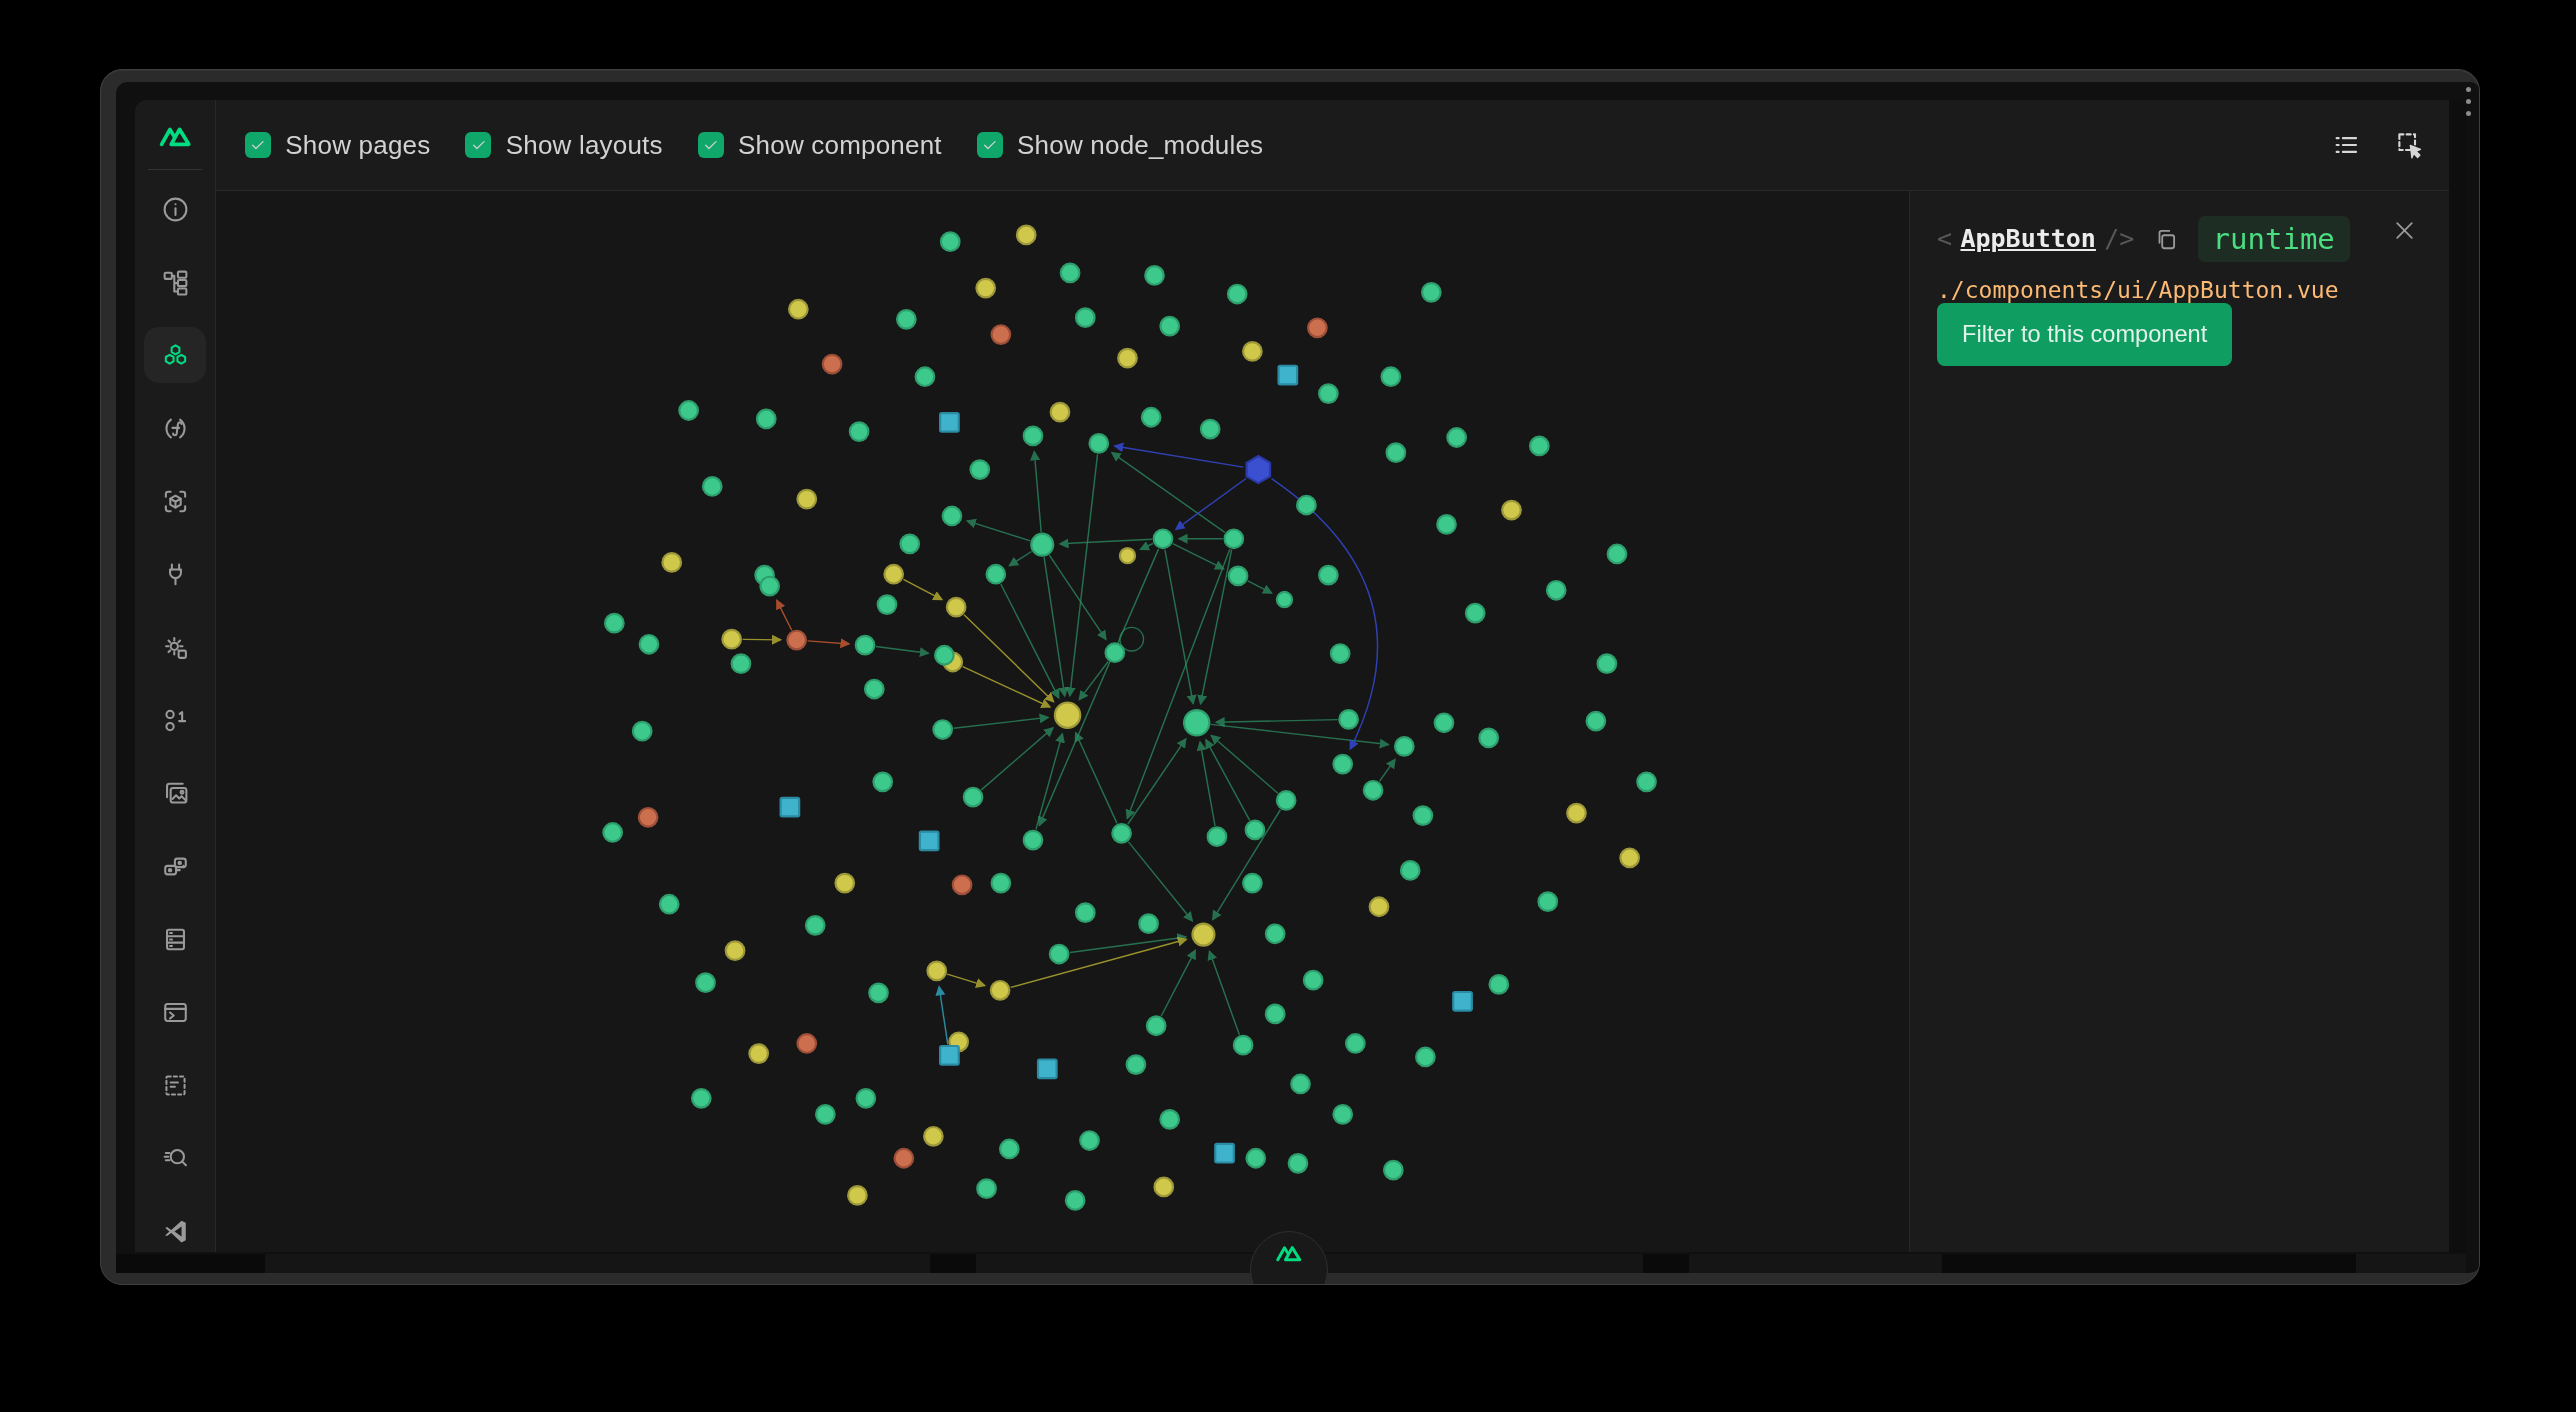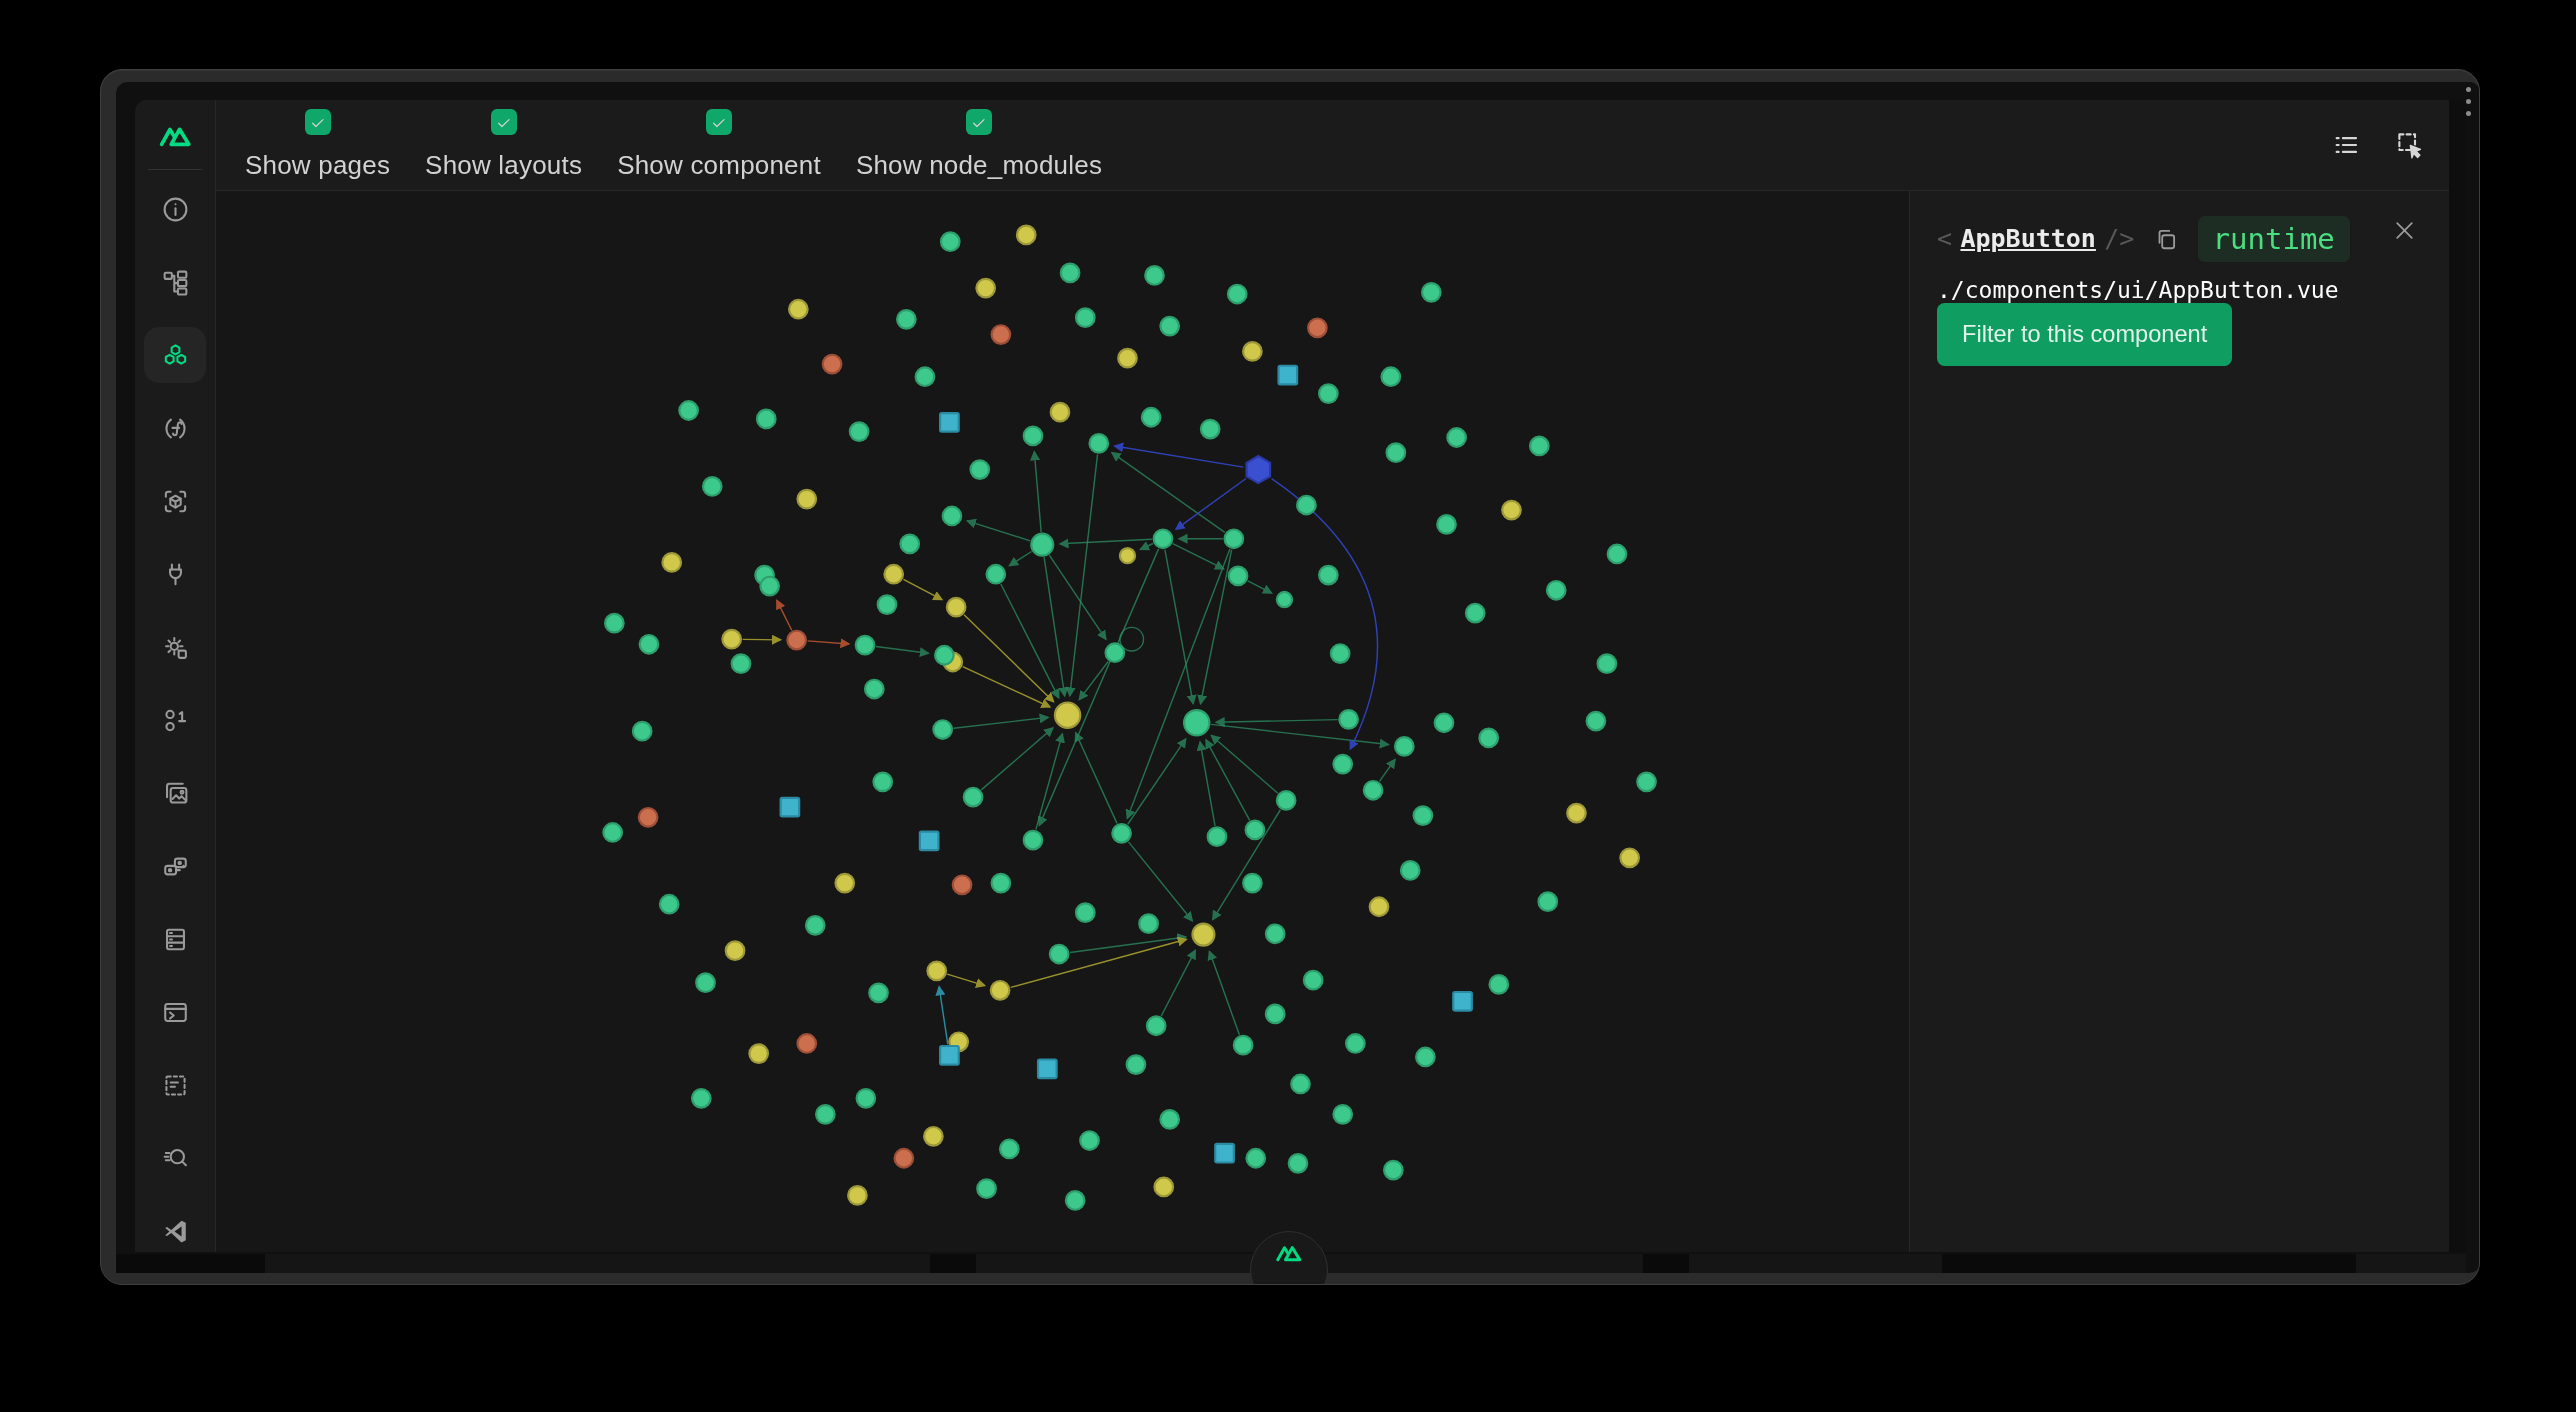--- a/index.html
+++ b/index.html
@@ -32,21 +32,21 @@
   .side-item .pill { width:62px; height:56px; border-radius:15px; display:flex;
     align-items:center; justify-content:center; }
   .side-item.active .pill { background:#252525; color:#00dc82; }
   .side-item svg { width:29px; height:29px; }
 
   
   .main { flex:1 1 auto; display:flex; flex-direction:column; position:relative; min-width:0; }
   .toolbar { height:91px; border-bottom:0.8px solid #282828; display:flex; align-items:center;
     padding-left:29px; flex:none; }
   .filters { display:flex; align-items:center; gap:35px; }
-  .filter { display:flex; align-items:center; gap:14.3px; cursor:pointer;flex-direction:column; }
+  .filter { display:flex; align-items:center; gap:14.3px; cursor:pointer; }
   .cbox { width:26px; height:26px; border-radius:5.9px; background:#0fa76a; display:flex;
     align-items:center; justify-content:center; color:#fff; }
   .cbox svg { width:17.7px; height:17.7px; }
   .filter span { font-size:26px; color:#d2d2d2; letter-spacing:0.2px; }
   .tb-actions { margin-left:auto; margin-right:34px; display:flex; align-items:center; gap:20px; }
   .tb-btn { width:44px; height:44px; display:flex; align-items:center; justify-content:center;
     color:#d6d6d6; cursor:pointer; border-radius:6.8px; }
   .tb-btn svg { width:30px; height:30px; }
 
   .content { flex:1 1 auto; display:flex; min-height:0; }
@@ -59,21 +59,21 @@
   .p-title { display:flex; align-items:center; font-family:"DejaVu Sans Mono", monospace; }
   .p-dim { color:#585858; font-size:25px; }
   .p-name { color:#ececec; font-size:25px; font-weight:bold; margin:0 8.4px;text-decoration:underline; }
   .copy-btn { margin-left:18.6px; color:#9a9a9a; cursor:pointer; display:flex; }
   .copy-btn svg { width:26px; height:26px; }
   .badge { margin-left:18.6px; background:#1e2d23; color:#4ade80; font-size:29px;
     padding:5.9px 15px; border-radius:6.8px; }
   .close-btn { position:absolute; top:27px; right:32px; color:#9a9a9a; cursor:pointer; }
   .close-btn svg { width:25px; height:25px; }
   .p-path { margin-top:15px; font-family:"DejaVu Sans Mono", monospace; font-size:23px;
-    color:#ffffff; }
+    color:#fdba74; }
   .p-button { display:inline-block; background:#0f9d62; color:#e2f3e9;
     font-size:23.6px; padding:18px 25px; border-radius:7.6px; border:none; cursor:pointer;
     font-family:"Liberation Sans", sans-serif; }
 
   .gutter { position:absolute; right:0; top:0; width:17px; height:1152px; background:#0e0e0e; }
 
   
   .strip { position:absolute; left:15px; top:1184px; width:2350px; height:18.6px;
     background:#151515; overflow:hidden; }
   .strip .seg { position:absolute; top:0; height:18.6px; background:#0a0a0a; }

